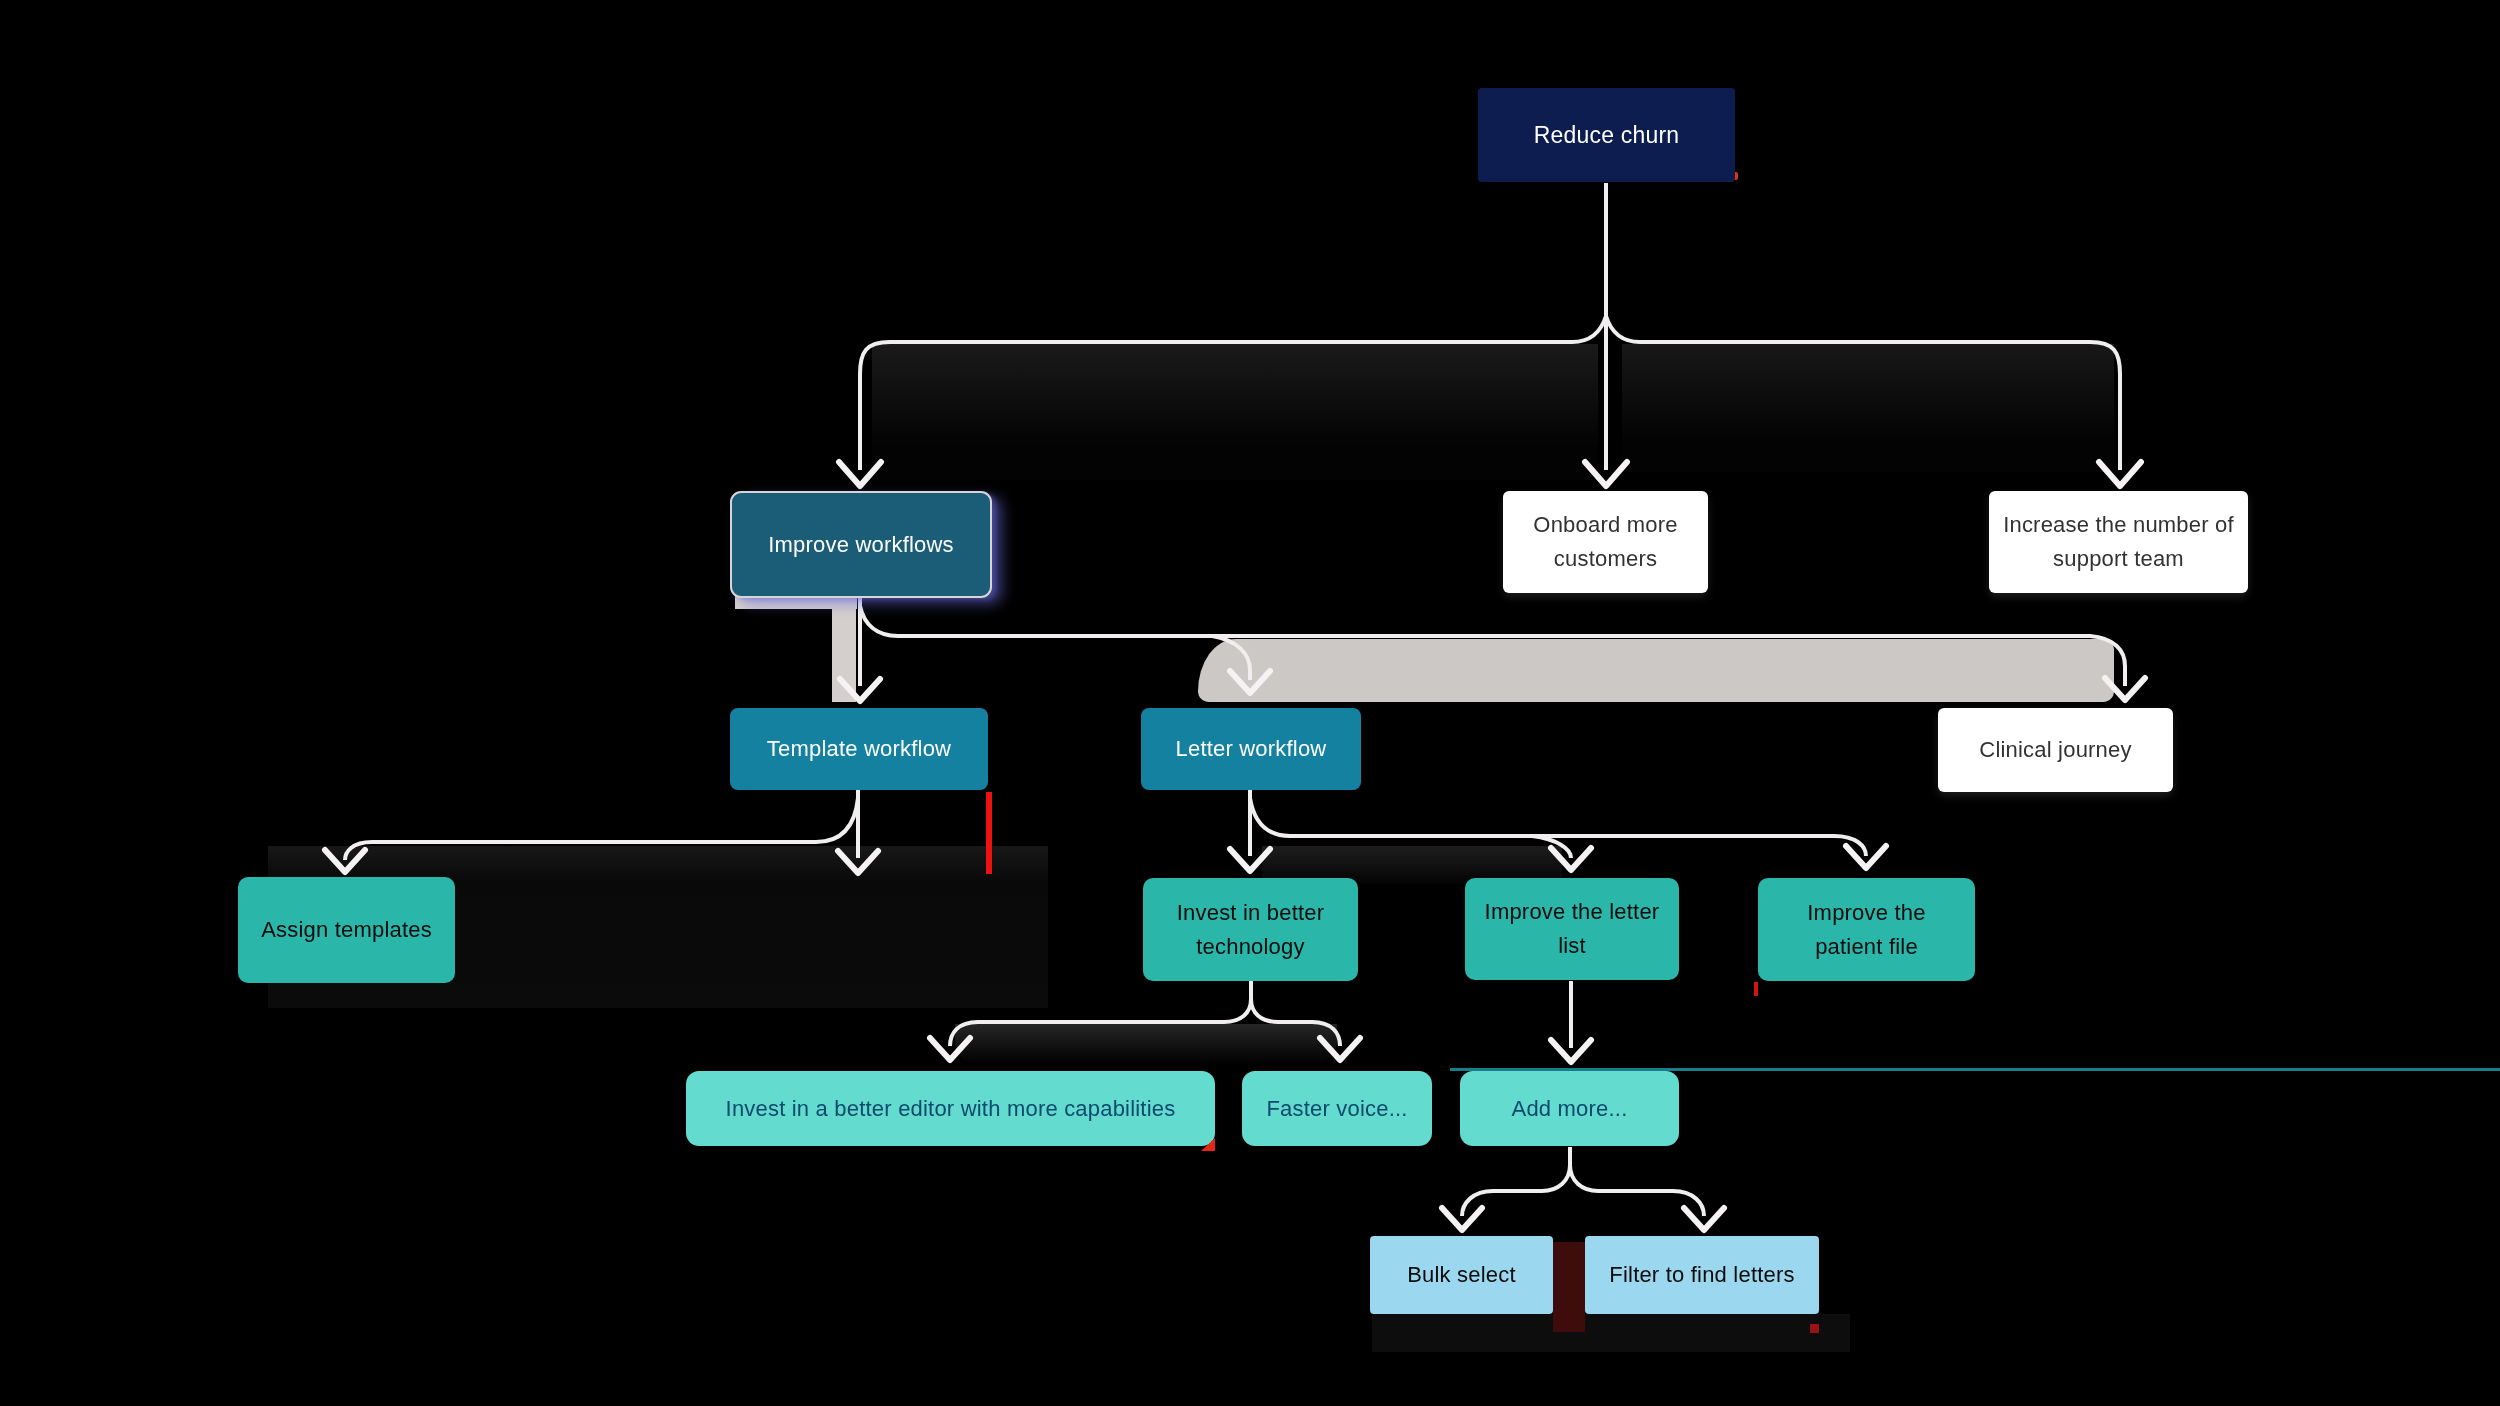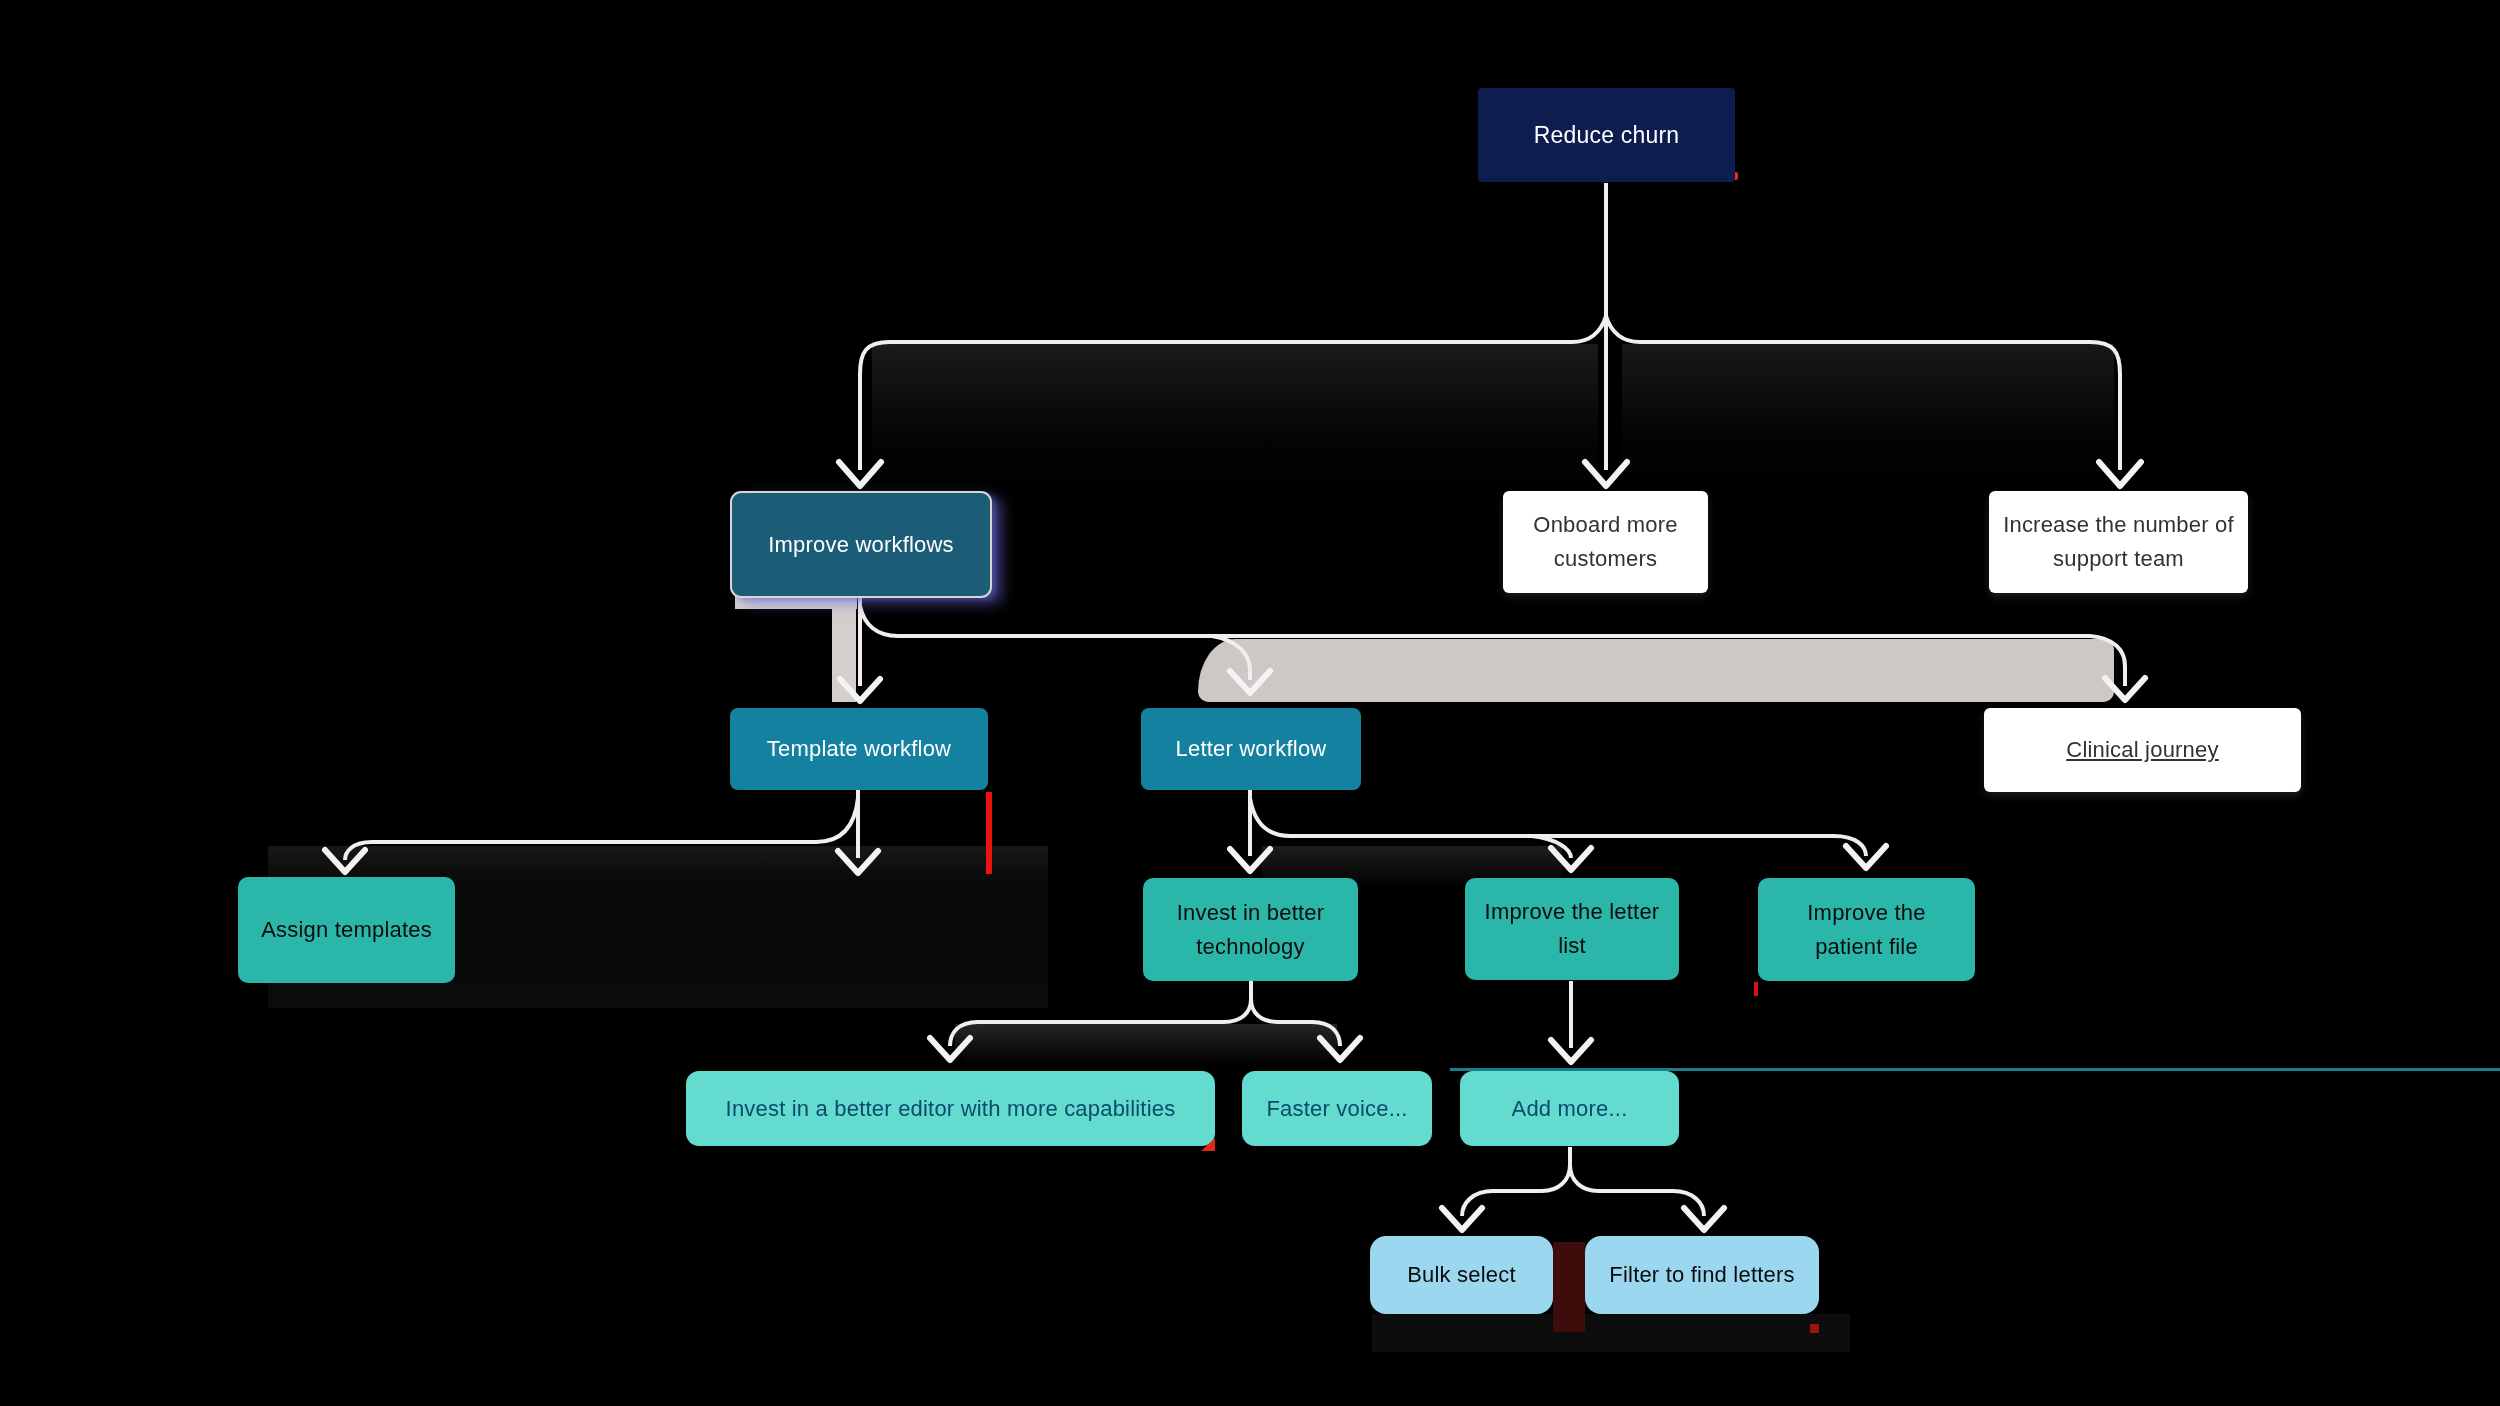--- a/index.html
+++ b/index.html
@@ -17,32 +17,32 @@
   .n-root{left:1478px;top:88px;width:257px;height:94px;background:#0d1d4f;color:#fff;font-size:23px;}
   .n-improve{left:730px;top:491px;width:262px;height:107px;background:#1b5d77;color:#fff;
     border:2px solid #d6d6d6;border-radius:11px;
     box-shadow:10px 6px 14px rgba(104,104,219,.55),4px 2px 4px rgba(104,104,219,.35);}
   .n-white{background:#ffffff;color:#323232;border-radius:6px;box-shadow:0 4px 9px rgba(130,130,130,.22);}
   .n-onboard{left:1503px;top:491px;width:205px;height:102px;}
   .n-increase{left:1989px;top:491px;width:259px;height:102px;}
   .n-wf{background:#1581a1;color:#fff;border-radius:8px;}
   .n-template{left:730px;top:708px;width:258px;height:82px;}
   .n-letter{left:1141px;top:708px;width:220px;height:82px;}
-  .n-clinical{left:1984px;top:708px;width:317px;height:84px;text-decoration:underline;}
+  .n-clinical{left:1938px;top:708px;width:235px;height:84px;}
   .n-green{background:#2ab7aa;color:#0c0c0c;border-radius:10px;}
   .n-assign{left:238px;top:877px;width:217px;height:106px;}
   .n-categorise{left:751px;top:877px;width:217px;height:106px;}
   .n-tech{left:1143px;top:878px;width:215px;height:103px;}
   .n-letterlist{left:1465px;top:878px;width:214px;height:102px;}
   .n-patient{left:1758px;top:878px;width:217px;height:103px;}
   .n-mint{background:#63dbce;color:#0c4a6e;border-radius:13px;}
   .n-editor{left:686px;top:1071px;width:529px;height:75px;padding:8px 10px;}
   .n-voice{left:1242px;top:1071px;width:190px;height:75px;}
   .n-addmore{left:1460px;top:1071px;width:219px;height:75px;}
-  .n-blue{background:#9bd8f0;color:#0b0b0b;border-radius:16px;}
+  .n-blue{background:#9bd8f0;color:#0b0b0b;border-radius:4px;}
   .n-bulk{left:1370px;top:1236px;width:183px;height:78px;}
   .n-filter{left:1585px;top:1236px;width:234px;height:78px;}
   
   svg.wires{position:absolute;left:0;top:0;z-index:4;pointer-events:none;}
   .wire{fill:none;stroke:#f0eeee;stroke-width:4px;}
   .head{fill:none;stroke:#f4f2f2;stroke-width:6px;stroke-linecap:round;stroke-linejoin:round;}
   
   .band{position:absolute;background:#cbc8c6;z-index:2;}
   .band-l-bar{left:735px;top:596px;width:122px;height:13px;background:#d4cfcc;}
   .band-l-stem{left:832px;top:596px;width:24px;height:106px;background:#d4cfcc;}

